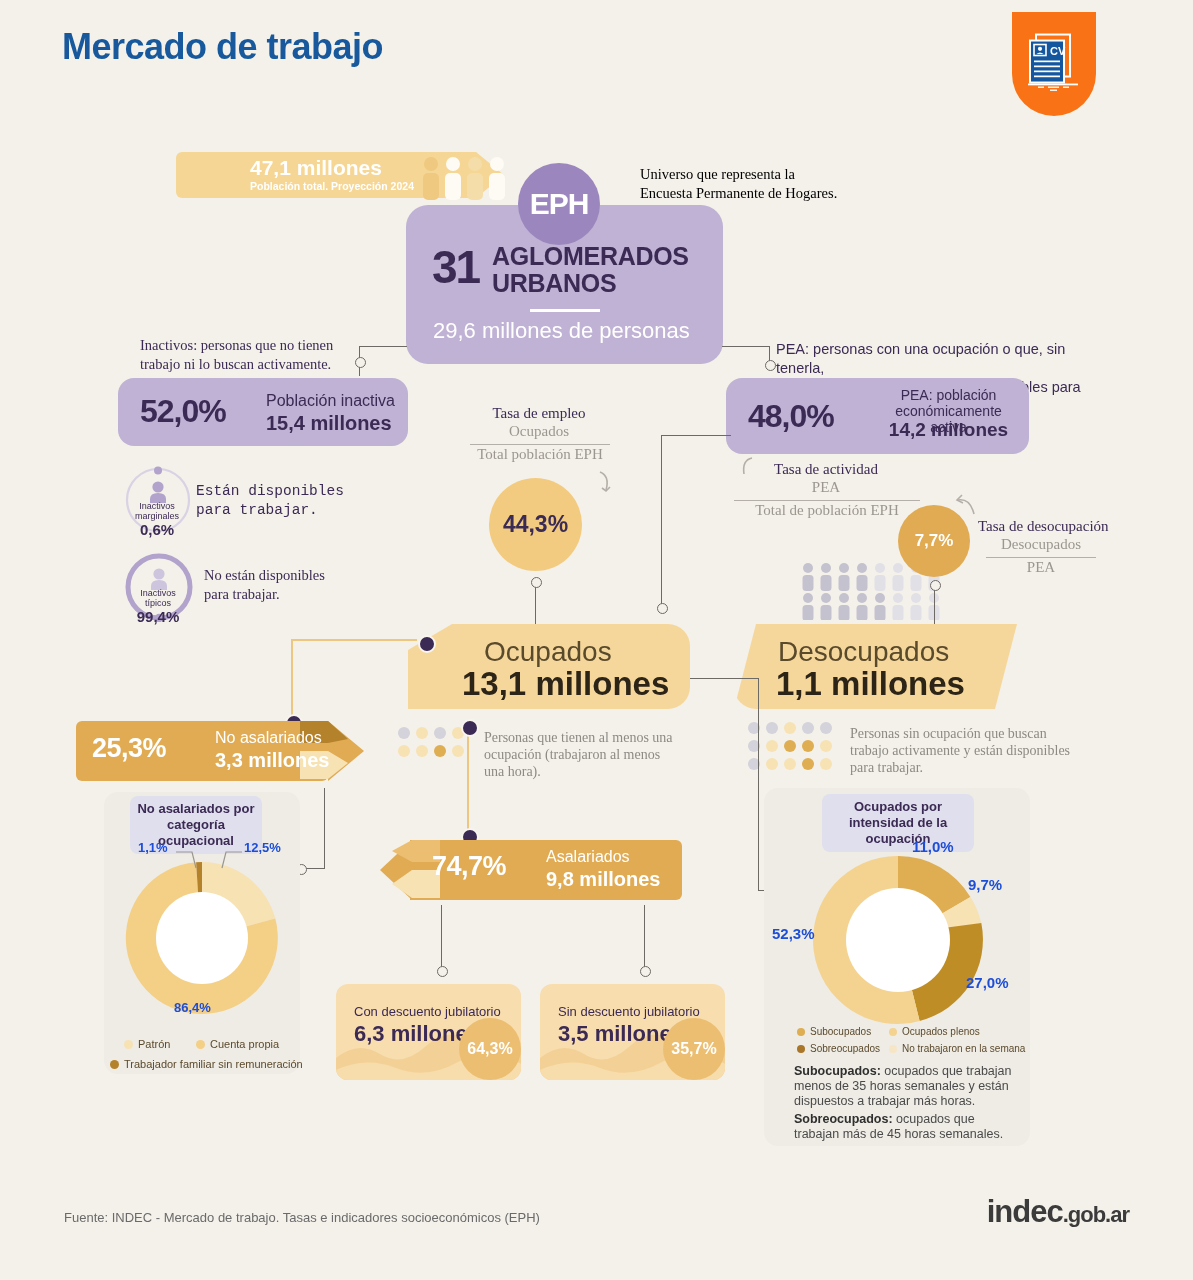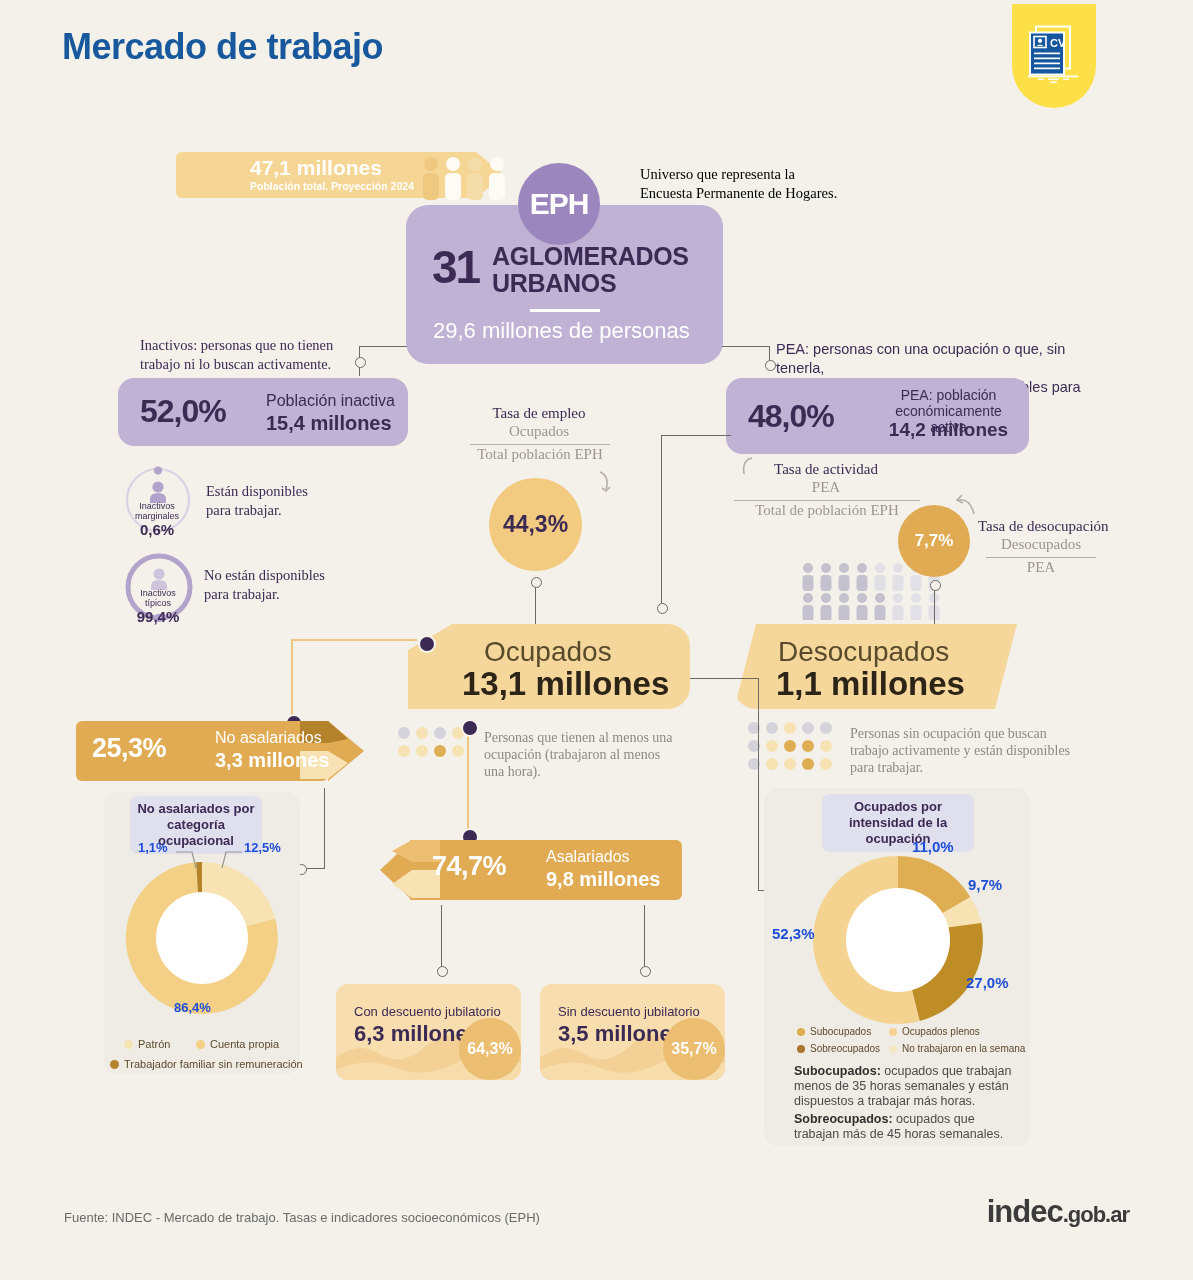--- a/index.html
+++ b/index.html
@@ -12,21 +12,21 @@
     overflow:hidden;
   }
   .page{position:absolute;inset:0;padding-left:12px;}
   .abs{position:absolute;}
 
   
   #title{left:62px;top:26px;font-size:36px;font-weight:bold;color:#17599c;letter-spacing:-0.5px;}
   #subtitle{left:64px;top:72px;font-size:15px;line-height:19px;color:#8e8b86;}
 
   
-  #logo{left:1012px;top:4px;width:84px;height:104px;background:#fde047;
+  #logo{left:1012px;top:12px;width:84px;height:104px;background:#f97316;
         border-radius:0 0 42px 42px;}
   #logo .doc{position:absolute;left:50%;top:50%;transform:translate(-50%,-54%);}
 
   
   #pop-banner{left:176px;top:152px;width:300px;height:46px;background:#f6d694;border-radius:6px 0 0 6px;}
   #pop-banner-tip{left:476px;top:152px;width:0;height:0;border-top:23px solid transparent;border-bottom:23px solid transparent;border-left:28px solid #f6d694;}
   #pop-value{left:250px;top:156px;font-size:21px;font-weight:bold;color:#ffffff;}
   #pop-label{left:250px;top:180px;font-size:10.5px;font-weight:bold;color:#ffffff;}
   .ppl{position:absolute;top:156px;}
 
@@ -227,21 +227,21 @@
     <circle cx="34" cy="34" r="31" fill="none" stroke="#d8d2e4" stroke-width="2.2"></circle>
     <circle cx="34" cy="4.5" r="4" fill="#b1a3cb"></circle>
     <circle cx="34" cy="21" r="5.6" fill="#b1a3cb"></circle>
     <path d="M26 33 q0 -6 8 -6 q8 0 8 6 l0 4 l-16 0 z" fill="#b1a3cb"></path>
   </svg>
   <div class="mini-txt abs" style="left:124px;top:501px;">
     <div>Inactivos</div>
     <div>marginales</div>
   </div>
   <div class="mini-pct abs" style="left:124px;top:521px;">0,6%</div>
-  <div class="mini-desc abs" style="left:206px;top:482px;">
+  <div class="mini-desc abs" style="left:196px;top:482px;font-family:Liberation Mono, monospace;">
     <div>Están disponibles</div>
     <div>para trabajar.</div>
   </div>
 
   <svg class="abs" style="left:124px;top:552px;" width="70" height="70" viewBox="0 0 70 70">
     <circle cx="35" cy="35" r="31" fill="none" stroke="#b1a3cb" stroke-width="5"></circle>
     <circle cx="35" cy="66" r="4.2" fill="#b1a3cb"></circle>
     <circle cx="35" cy="22" r="5.6" fill="#cdc4de"></circle>
     <path d="M27 34 q0 -6 8 -6 q8 0 8 6 l0 4 l-16 0 z" fill="#cdc4de"></path>
   </svg>

